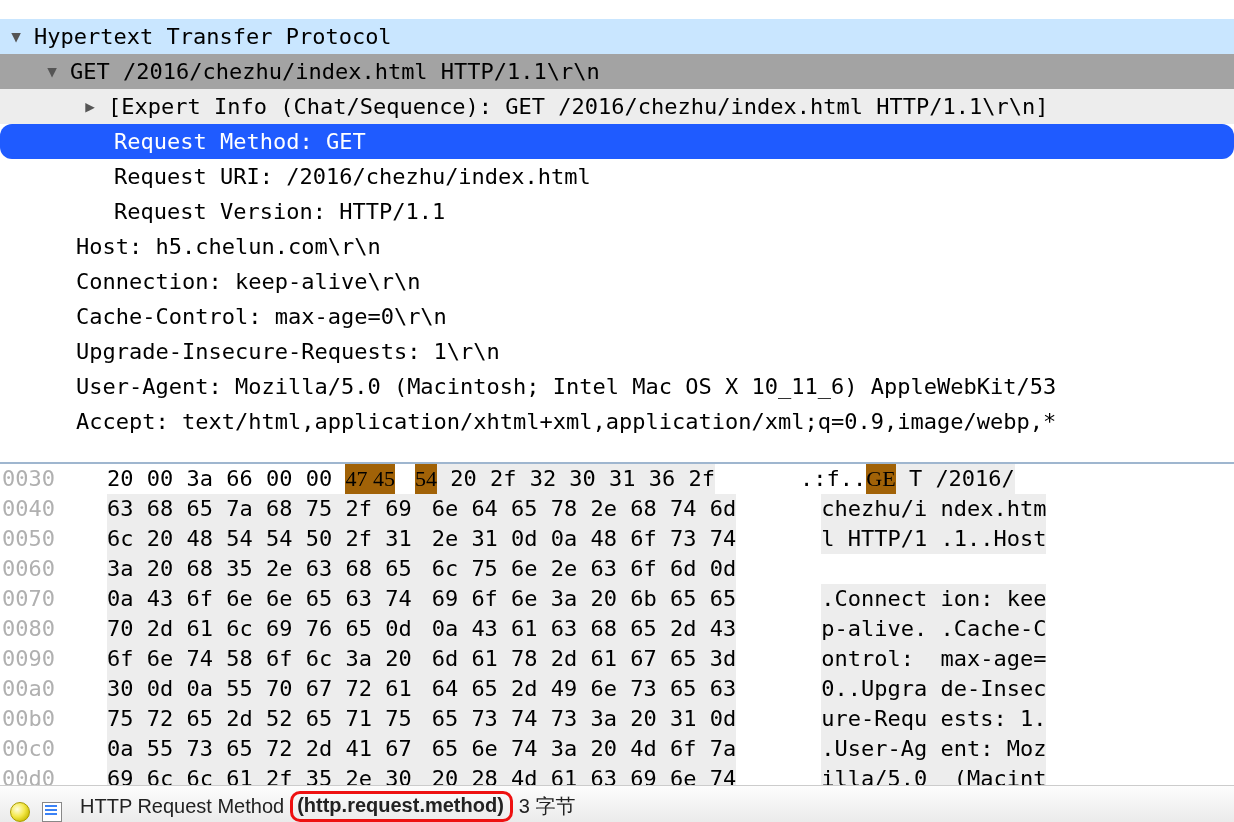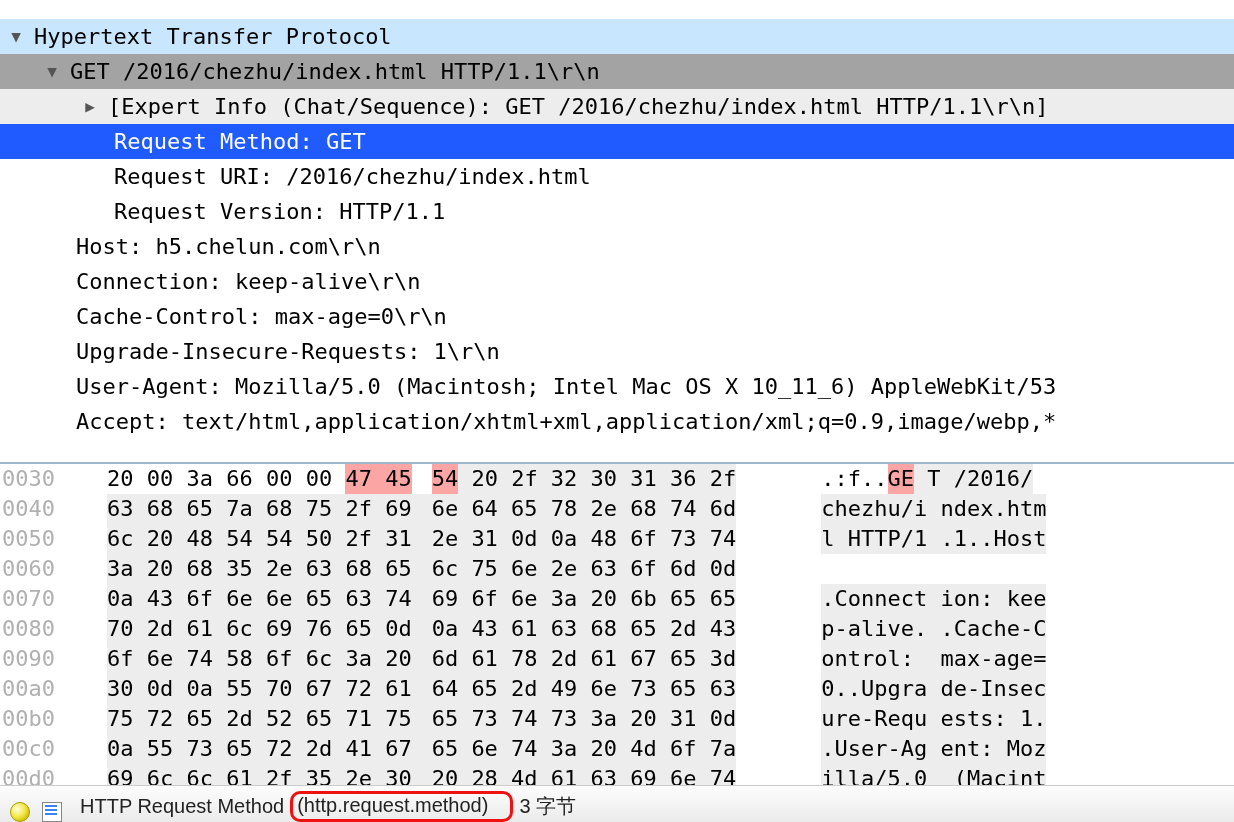--- a/index.html
+++ b/index.html
@@ -49,20 +49,21 @@
   }
   .lvl1open {
     background: #a3a3a3;
   }
   .lvl2exp {
     background: #ededed;
   }
   .selected {
     background: #1f5bff;
     color: #ffffff;
+    border-radius: 12px;
   }
   .tree-text { white-space: pre; }
   .txt { white-space: pre; }
   
   
   .hexpane {
     flex: 1 1 auto;
     border-top: 2px solid #9fb6cf;
     background: #fff;
     overflow: hidden;
@@ -90,21 +91,22 @@
   .hexbytes .gap { width: 20px; }
   .ascii {
     padding-left: 50px;
     display: flex;
   }
   
   .hbg {
     background: #ededed;
   }
   .sel {
-    background: #fca5a5;
+    background: #a16207;
+    font-family: Liberation Serif, serif;
   }
   
   
   .status {
     flex: 0 0 auto;
     height: 36px;
     border-top: 1px solid #ccc;
     background: linear-gradient(#fdfdfd,#ebebeb);
     display: flex;
     align-items: flex-end;
@@ -142,21 +144,22 @@
   }
   .status-text {
     margin-left: 18px;
     display: flex;
     align-items: center;
     gap: 6px;
   }
   .redbox {
     border: 3px solid #e11;
     border-radius: 10px;
-    padding: 0 22px 2px 4px;
+    padding: 0 6px 2px 4px;
+    font-weight: bold;
   }
 </style>
 </head>
 <body>
 
 <div class="app">
 
   <div class="details">
     <div class="tree-row root">
       <span class="pad" style="width:6px"></span>

